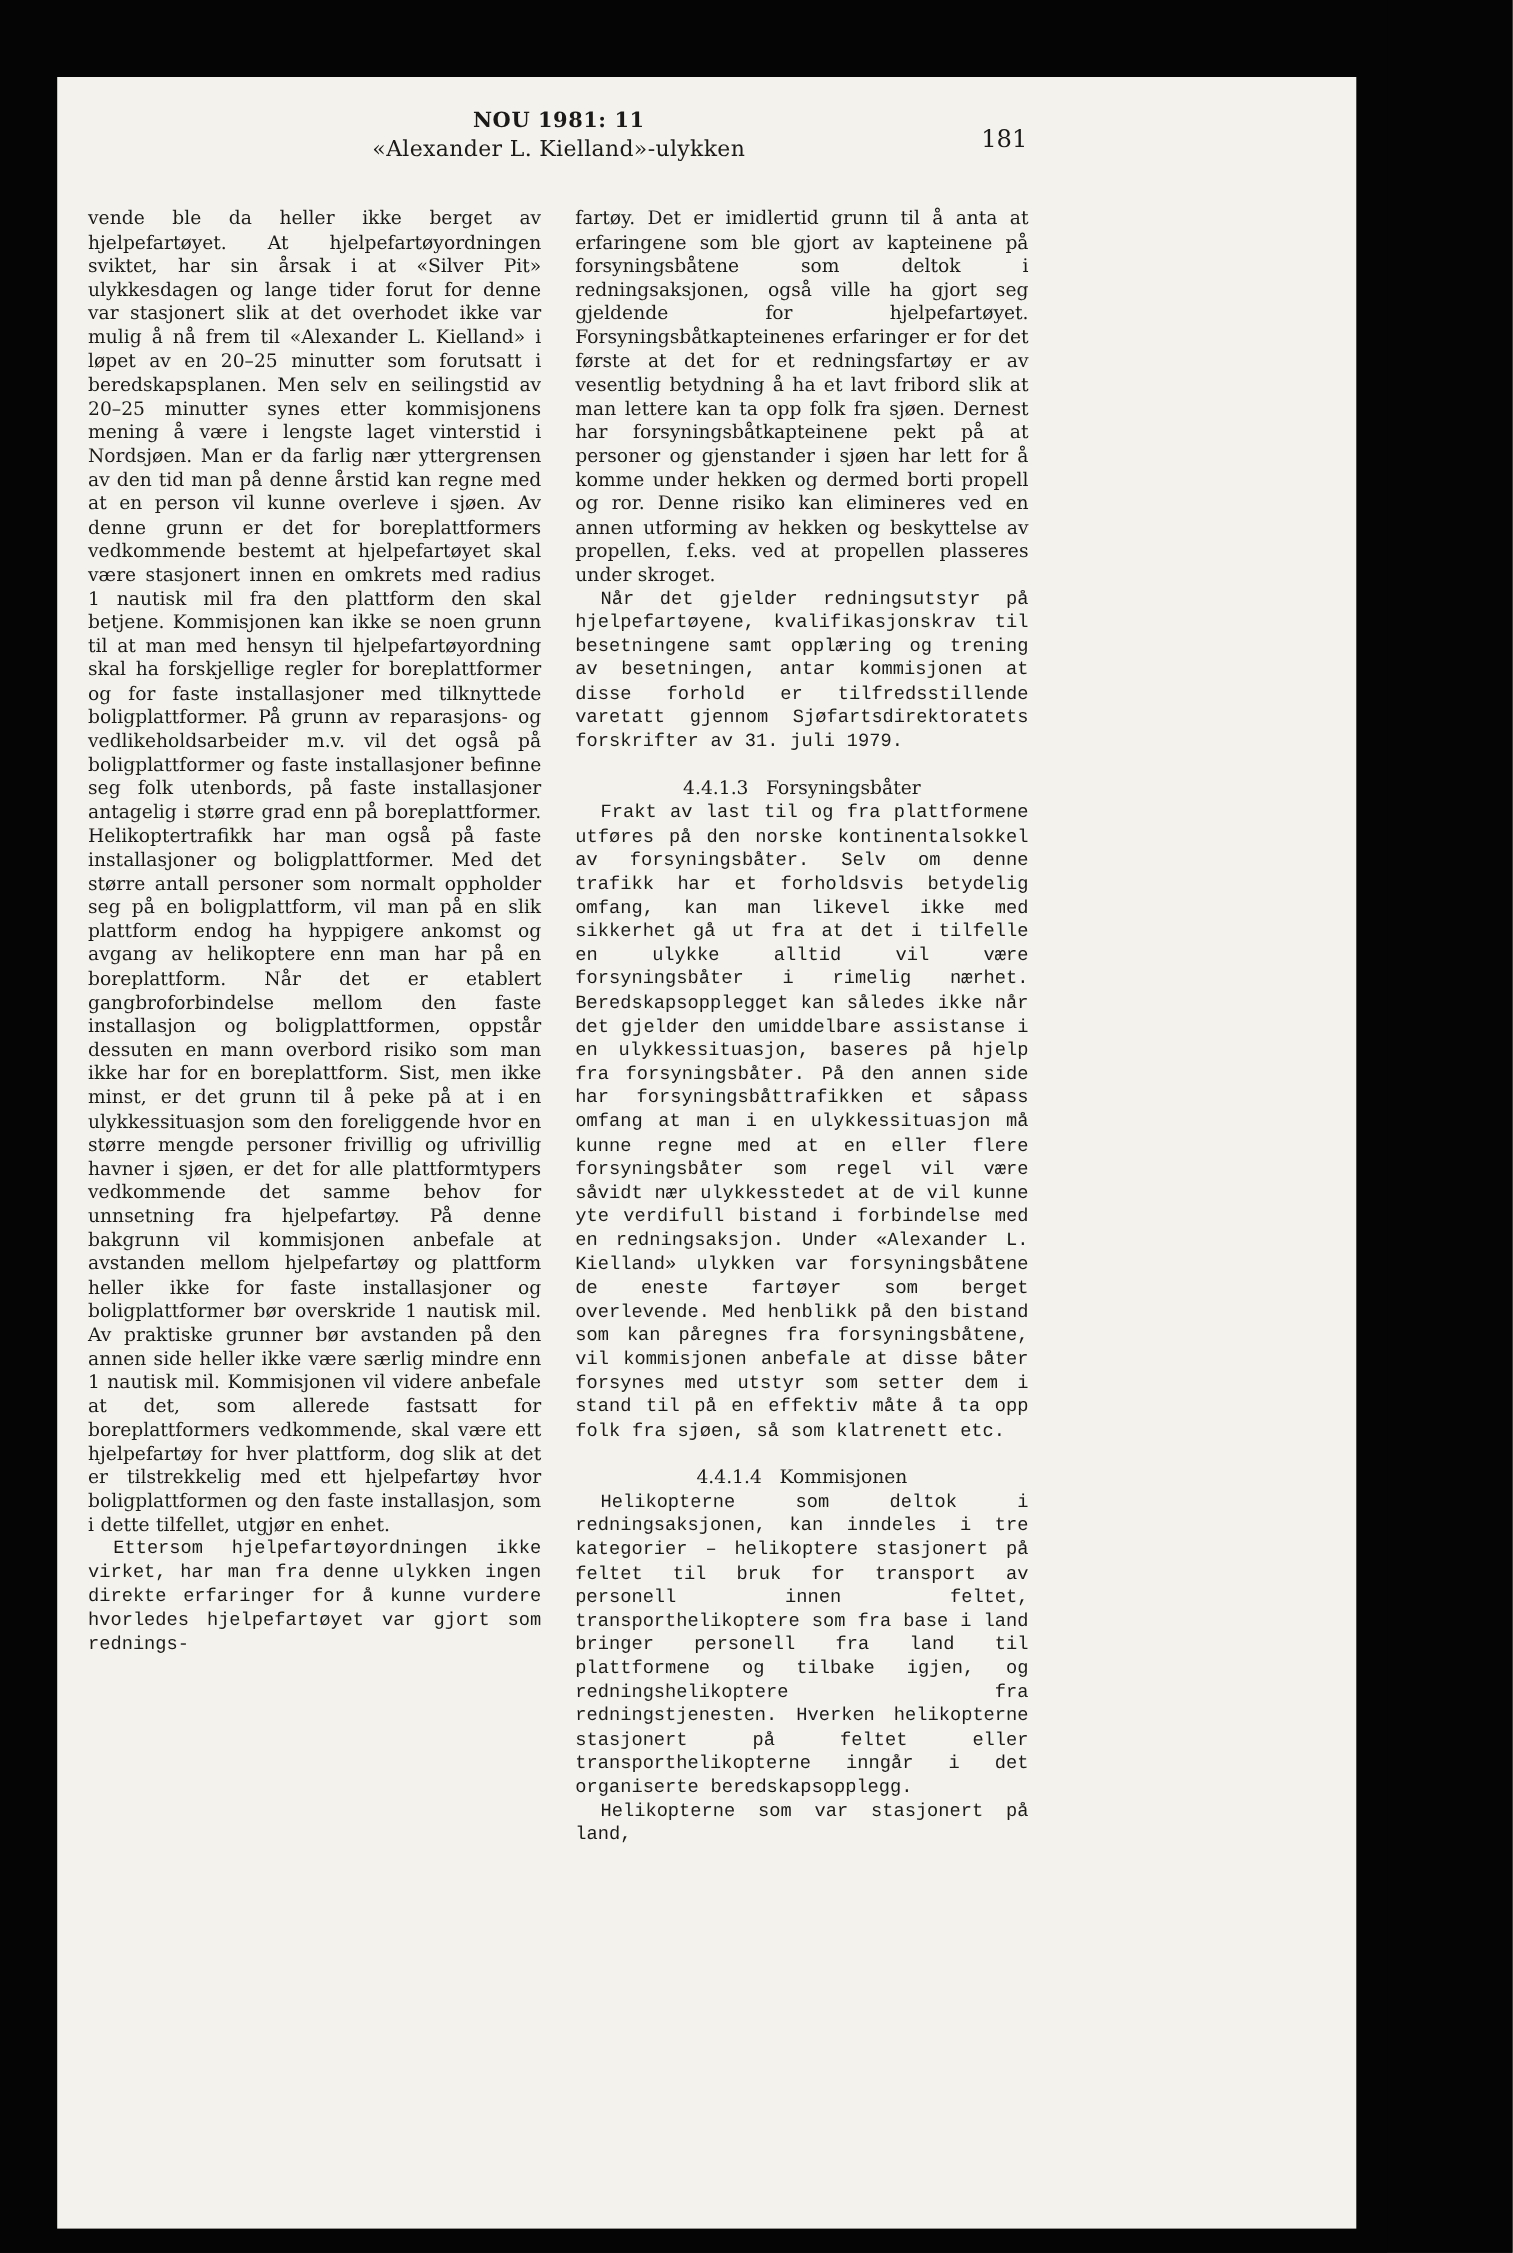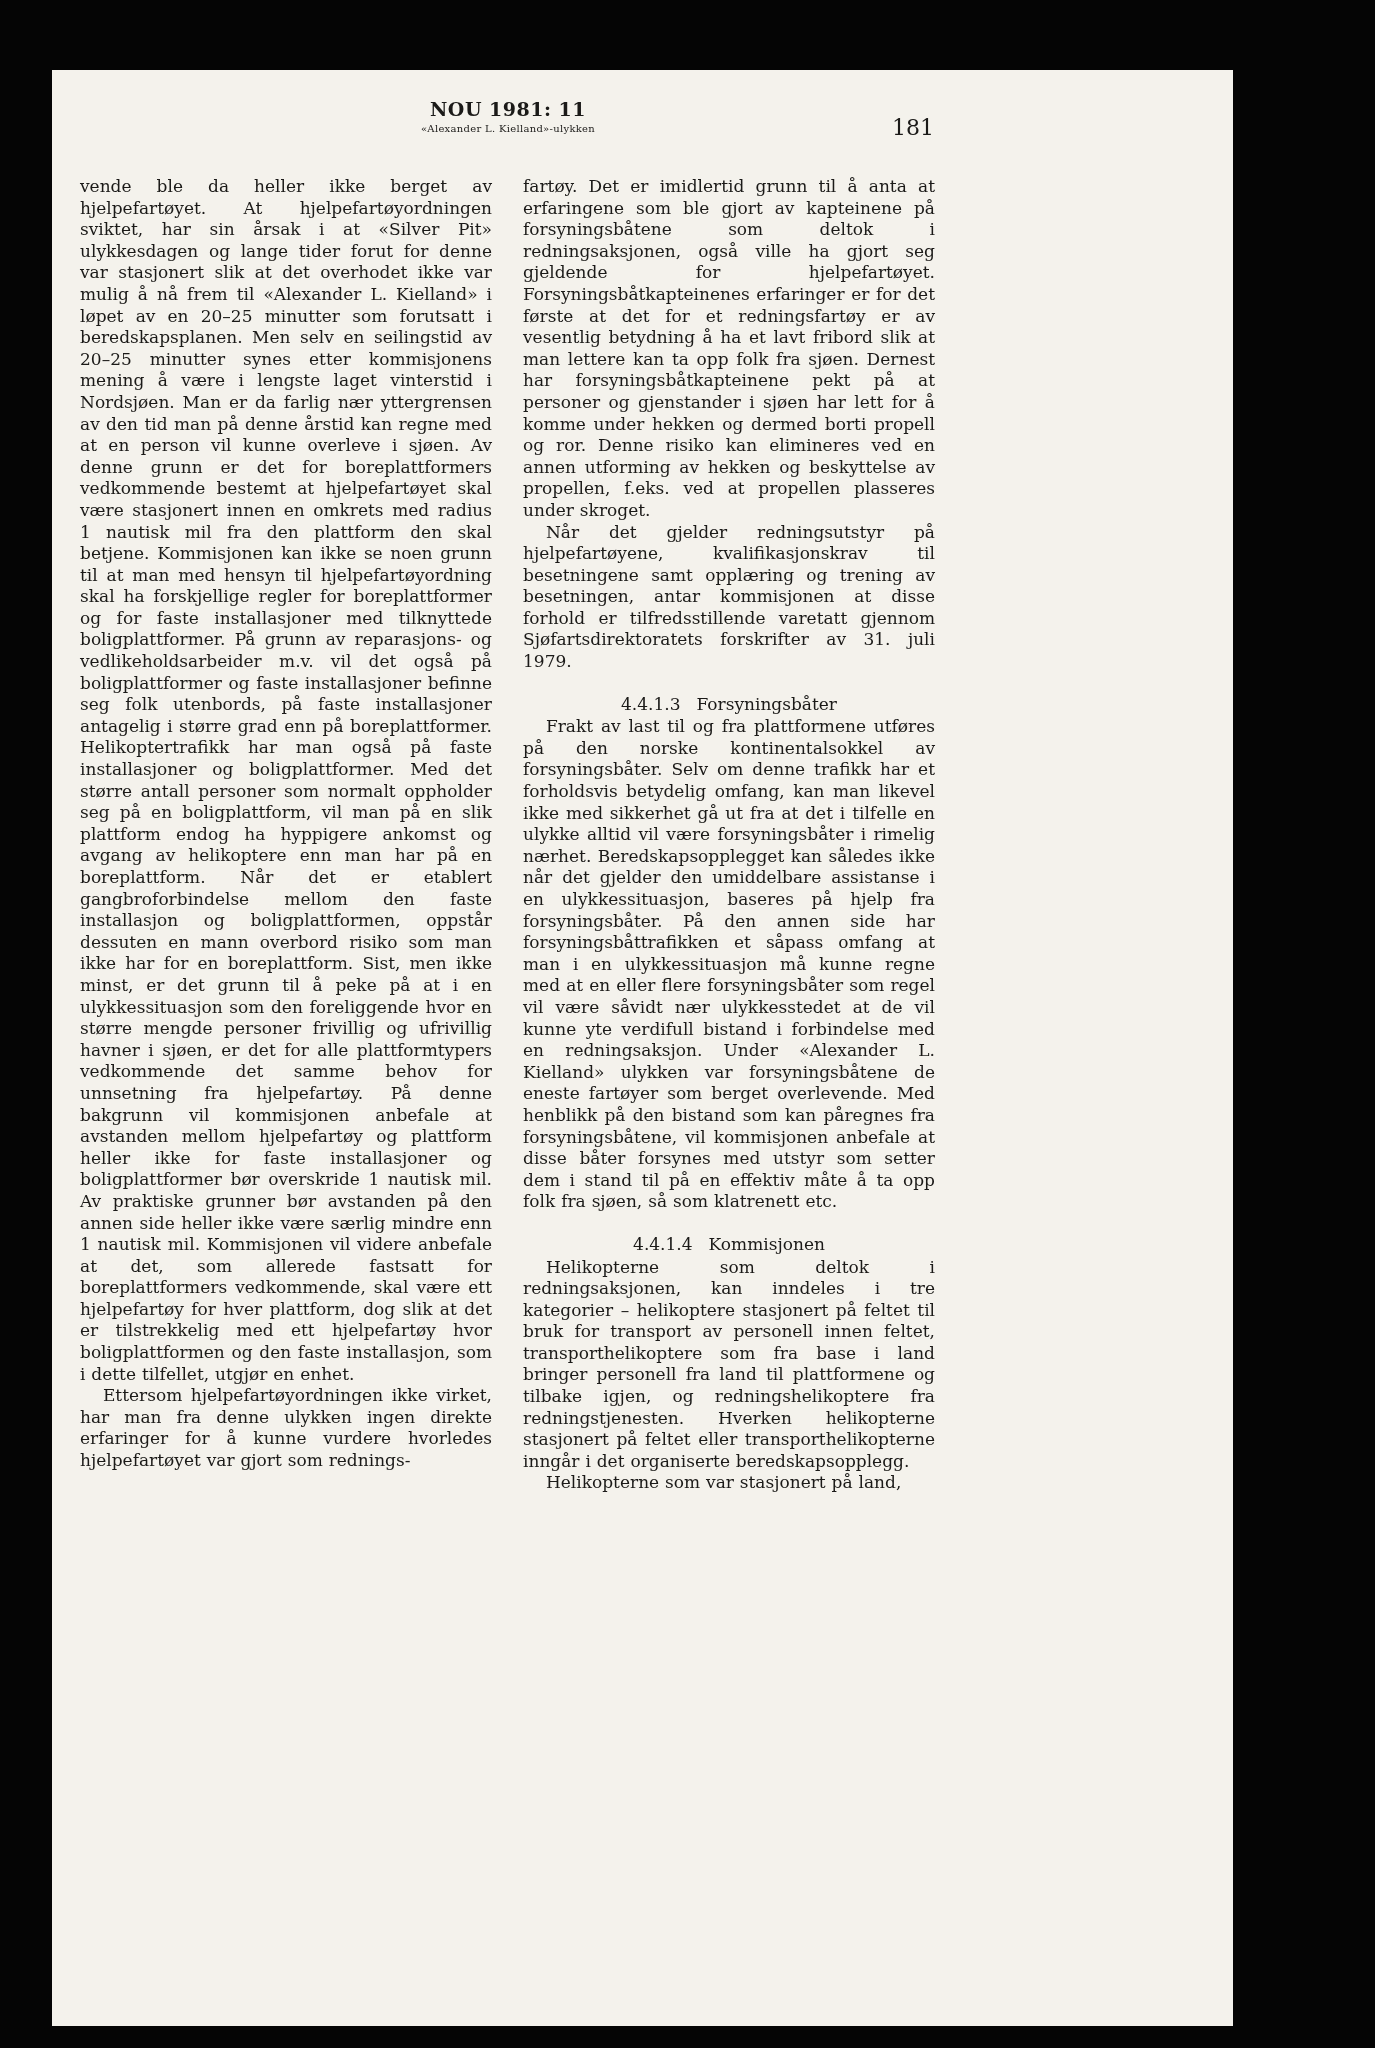--- a/index.html
+++ b/index.html
@@ -40,21 +40,21 @@
   .header {
     position: relative;
     text-align: center;
   }
   .doc-title {
     font-weight: bold;
     font-size: 19px;
     letter-spacing: 0.5px;
   }
   .doc-subtitle {
-    font-size: 10px;
+    font-size: 20px;
     margin-top: 3px;
     letter-spacing: 0.3px;
   }
   .page-number {
     position: absolute;
     right: 2px;
     top: 17px;
     font-size: 22px;
   }
 
@@ -66,21 +66,21 @@
   }
   .col {
     width: 412px;
     font-size: 17px;
     line-height: 21.6px;
     text-align: justify;
     word-spacing: 0.5px;
   }
 
   .col p { margin: 0; }
-  .col p.indent { text-indent: 1.35em; }
+  .col p.indent { text-indent: 1.35em; font-family: Liberation Mono, monospace; }
 
   .section-heading {
     font-weight: normal;
     font-size: 17px;
     margin-top: 21px;
     margin-bottom: 1px;
     text-align: center;
   }
   .section-heading .sec-num { margin-right: 16px; }
 </style>

